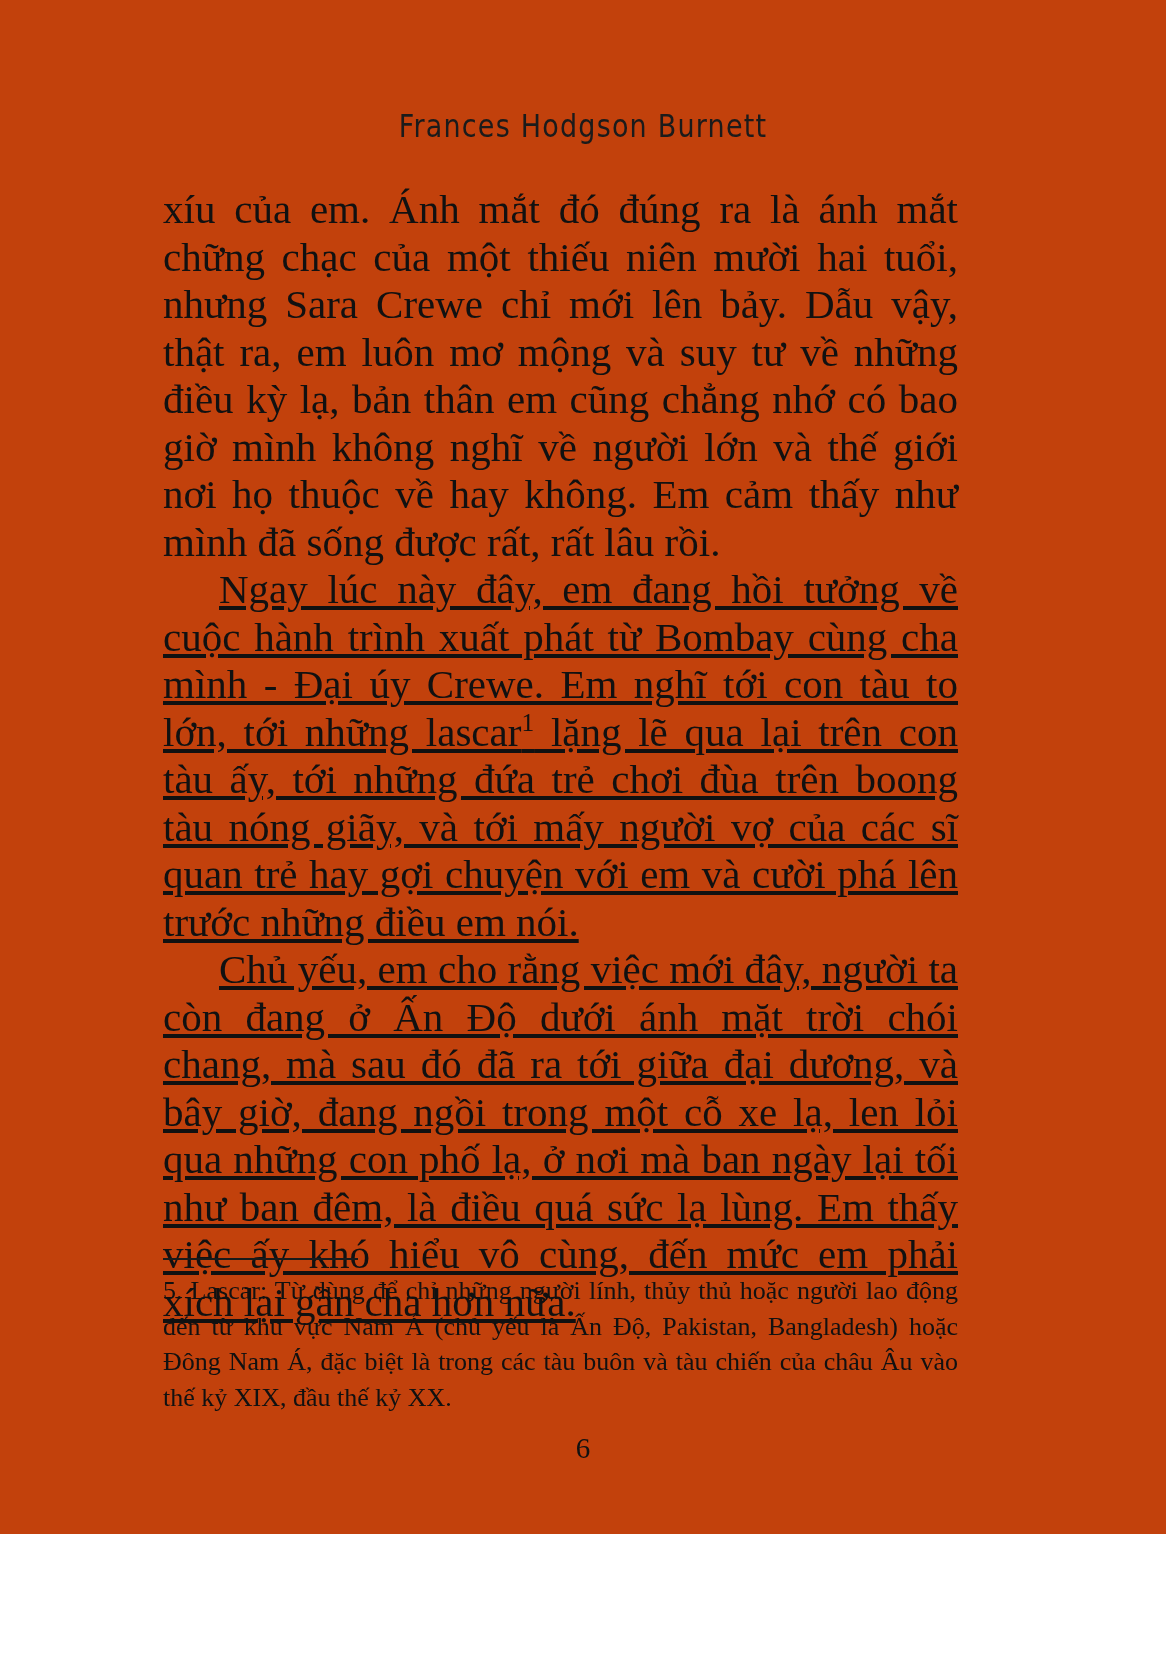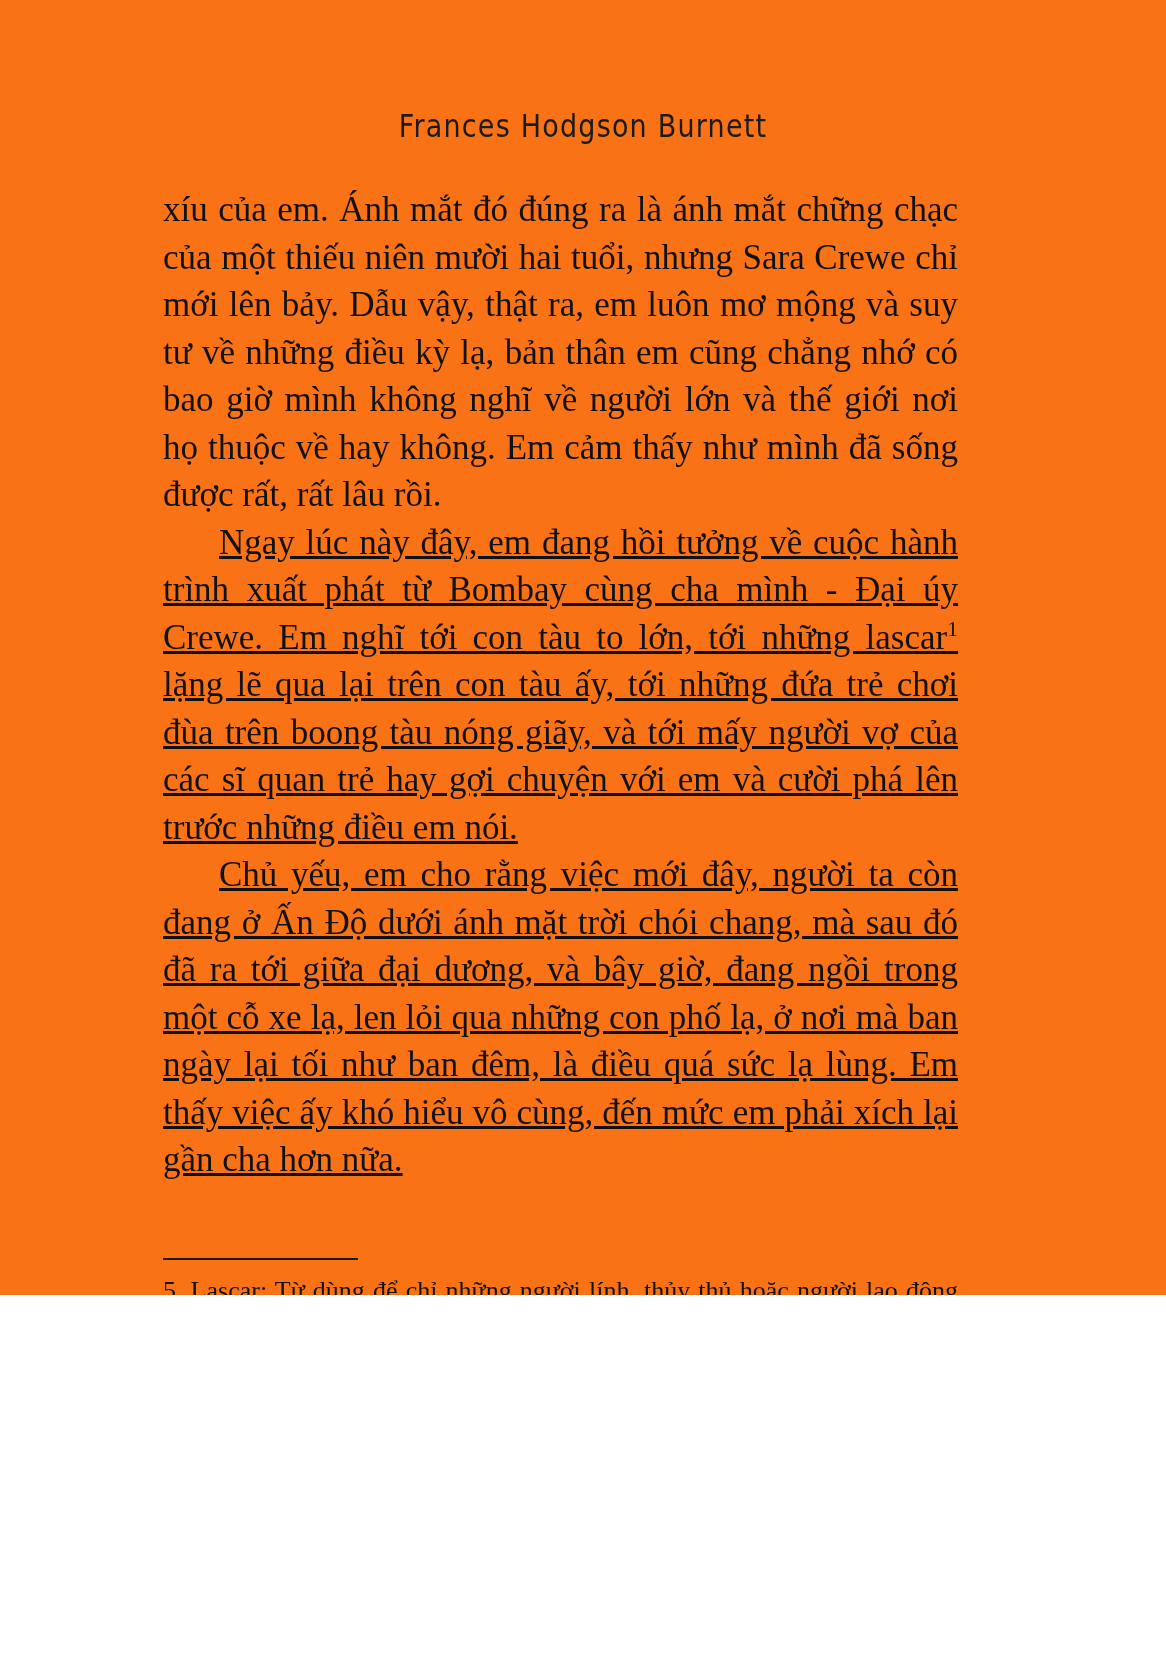--- a/index.html
+++ b/index.html
@@ -4,22 +4,22 @@
 <style>
   html, body {
     margin: 0;
     padding: 0;
     background: #ffffff;
   }
 
   .page {
     position: relative;
     width: 1166px;
-    height: 1295px;
-    background: #f97316;
+    height: 1534px;
+    background: #c2410c;
     box-sizing: border-box;
     overflow: hidden;
   }
 
   
   .running-head {
     position: absolute;
     top: 108px;
     left: 0;
     right: 0;
@@ -36,21 +36,21 @@
   
   .textblock {
     position: absolute;
     top: 186px;
     left: 163px;
     width: 795px;
   }
 
   .para {
     font-family: "Liberation Serif", "DejaVu Serif", serif;
-    font-size: 35px;
+    font-size: 41px;
     line-height: 47.5px;
     color: #111111;
     text-align: justify;
     text-justify: inter-word;
     margin: 0 0 0 0;
     text-indent: 56px;
     hyphens: none;
   }
 
   .para.first {

